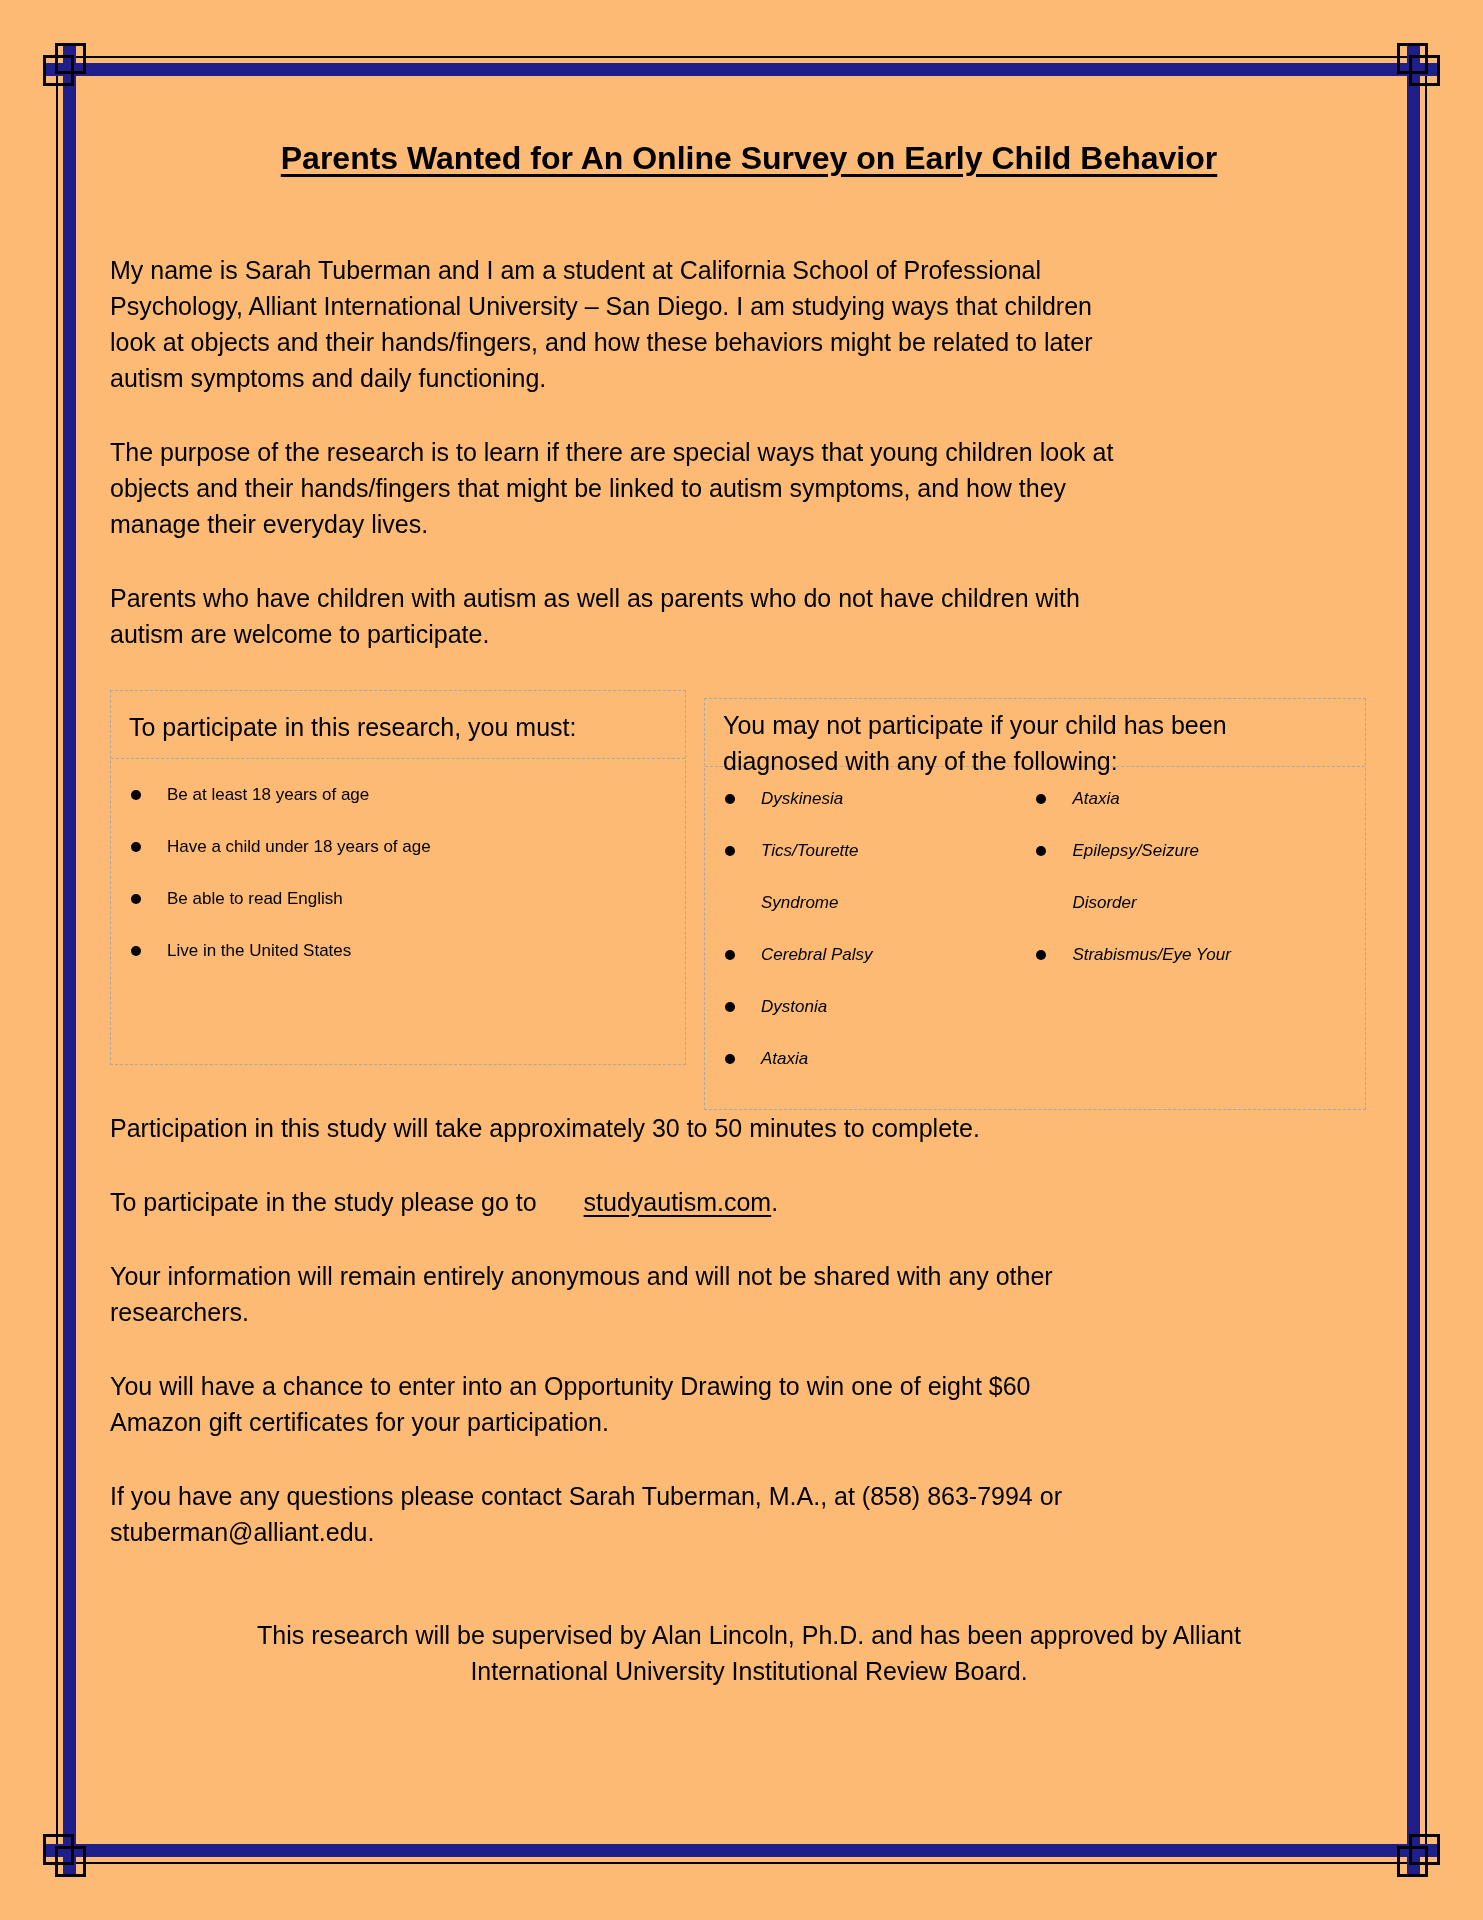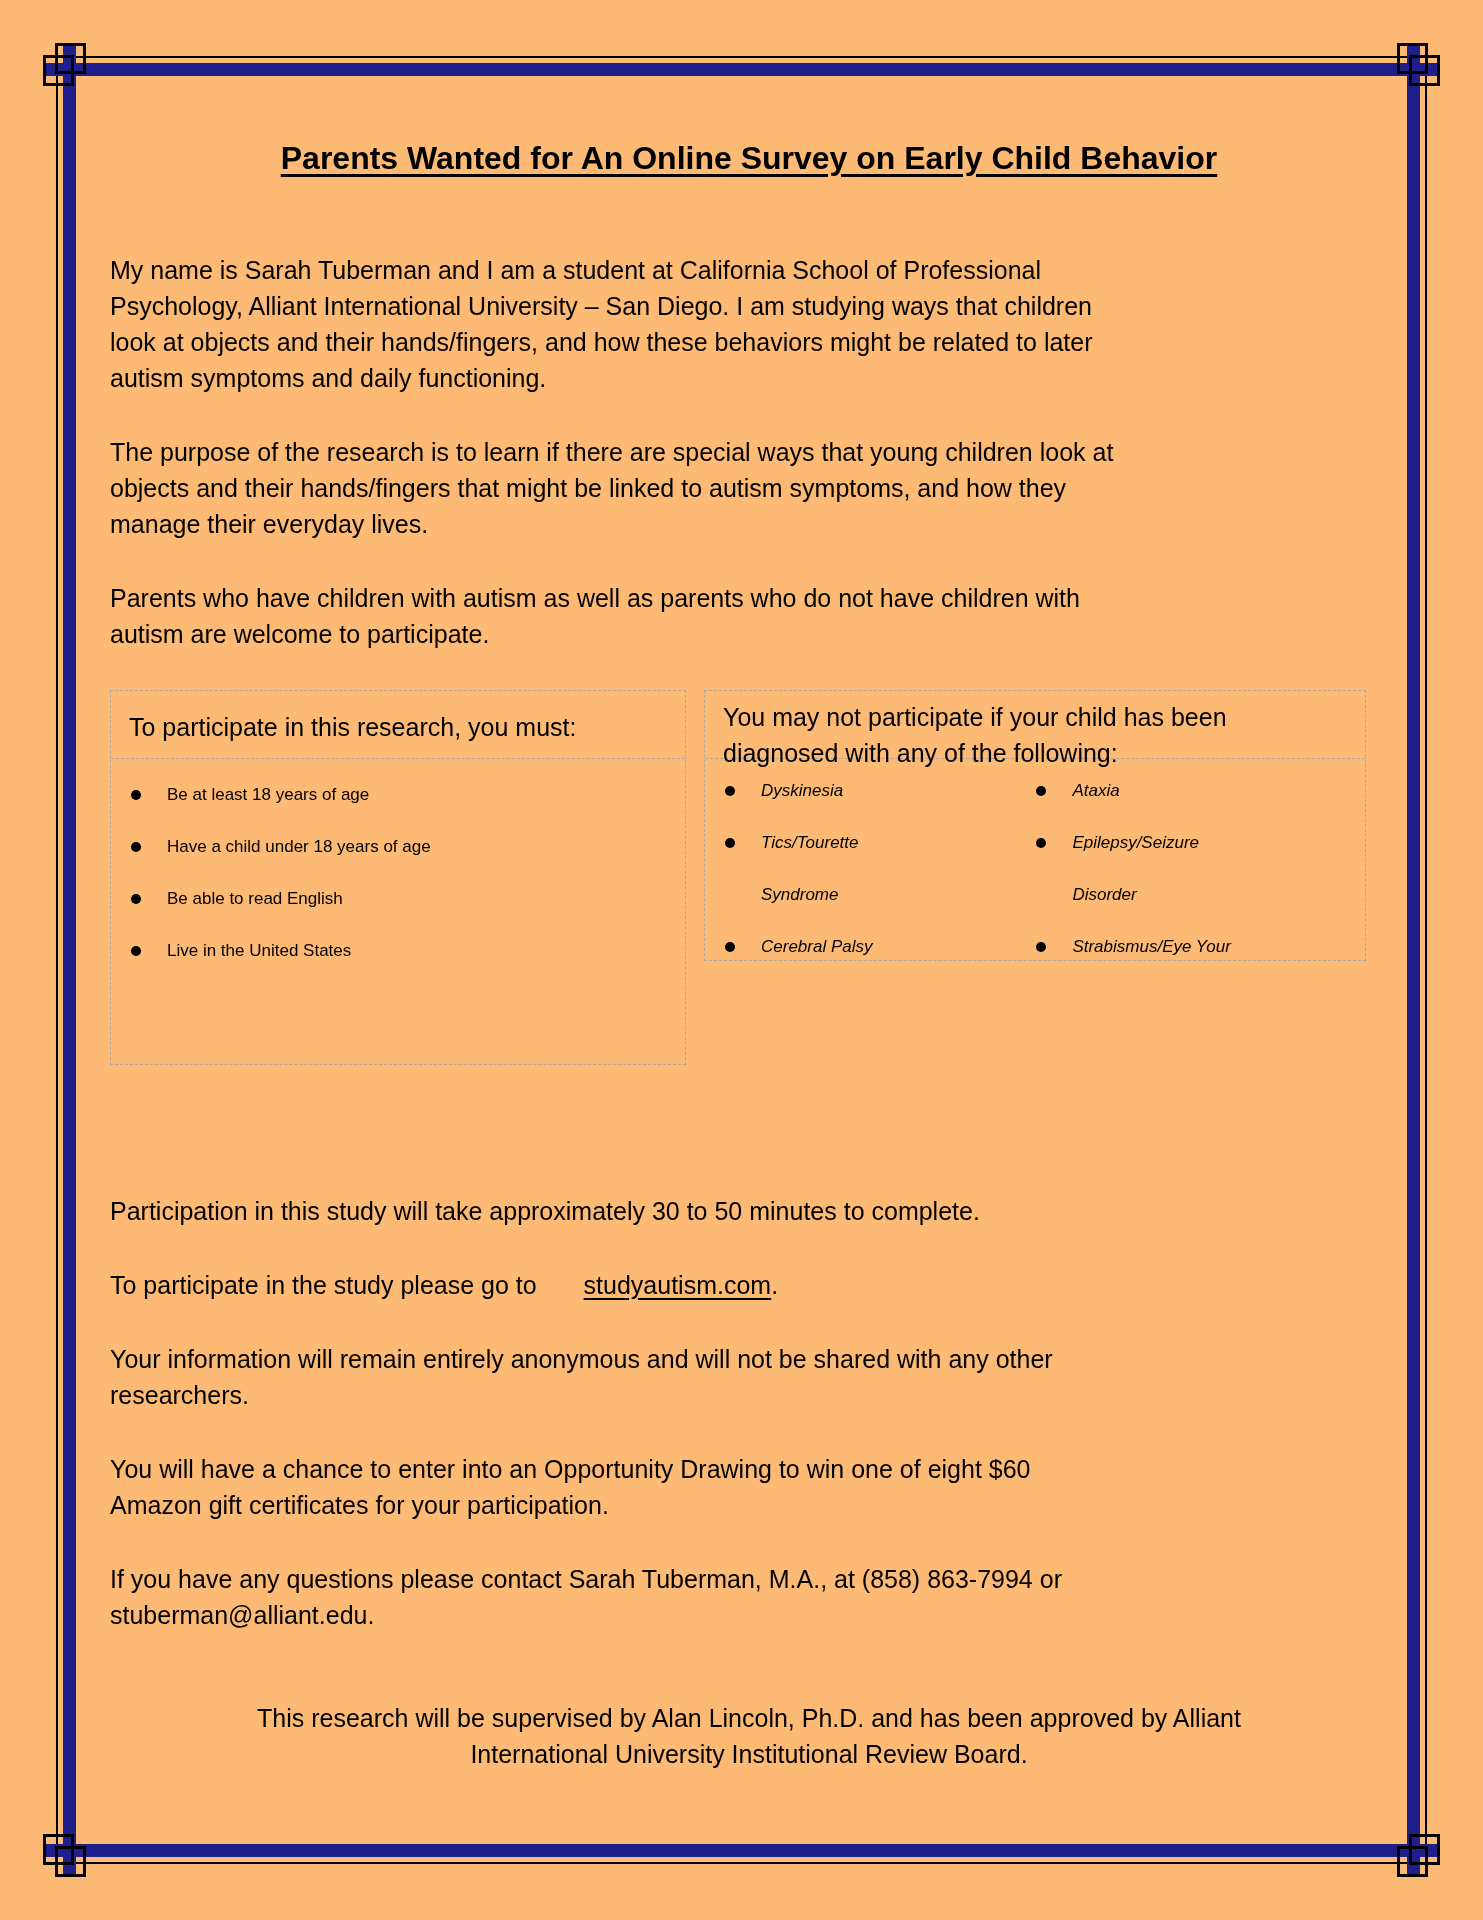--- a/index.html
+++ b/index.html
@@ -59,42 +59,42 @@
     text-decoration: underline;
     text-decoration-thickness: 3px;
     text-underline-offset: 5px;
   }
   .para {
     margin: 0 0 38px 0;
     font-size: 25px;
     line-height: 36px;
     white-space: pre-line;
   }
-  .mt-lg { margin-top: 128px; }
+  .mt-lg { }
   .link {
     color: inherit;
     text-decoration: underline;
     text-underline-offset: 4px;
     cursor: pointer;
     margin-left: 40px;
   }
 
   
   .boxes {
     margin-top: 34px;
     display: flex;
     gap: 18px;
     align-items: flex-start;
   }
   .box {
     border: 1px dashed var(--box-border);
     overflow: hidden;
   }
   .box-left  { width: 576px; height: 375px; }
-  .box-right { width: 662px; height: 271px; }
+  .box-right { width: 662px; height: 412px; margin-top: 8px; }
   .box-header {
     height: 68px;
     padding: 18px 14px 0 18px;
     font-size: 25px;
     line-height: 36px;
     white-space: pre-line;
     border-bottom: 1px dashed var(--box-border);
   }
   .box-right .box-header { padding-top: 8px; }
   .box-list { padding: 10px 6px 0 20px; }

